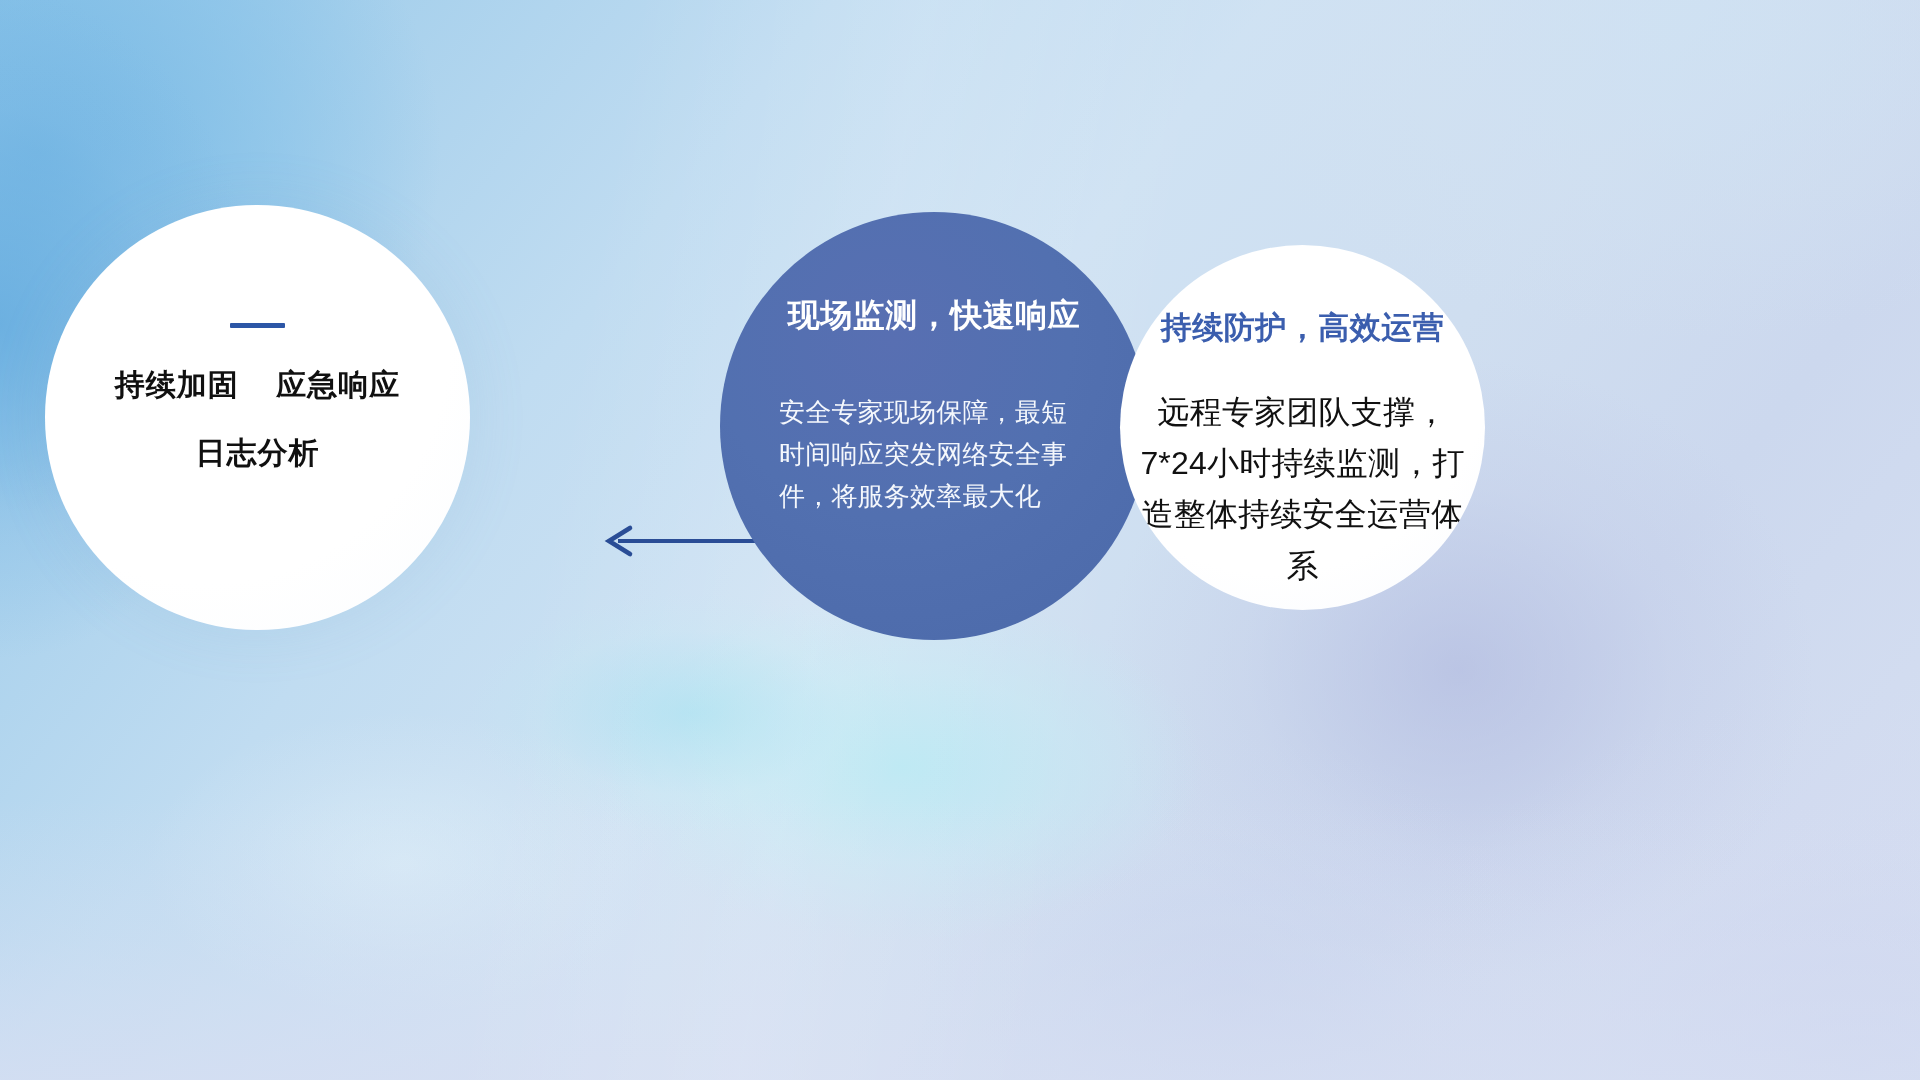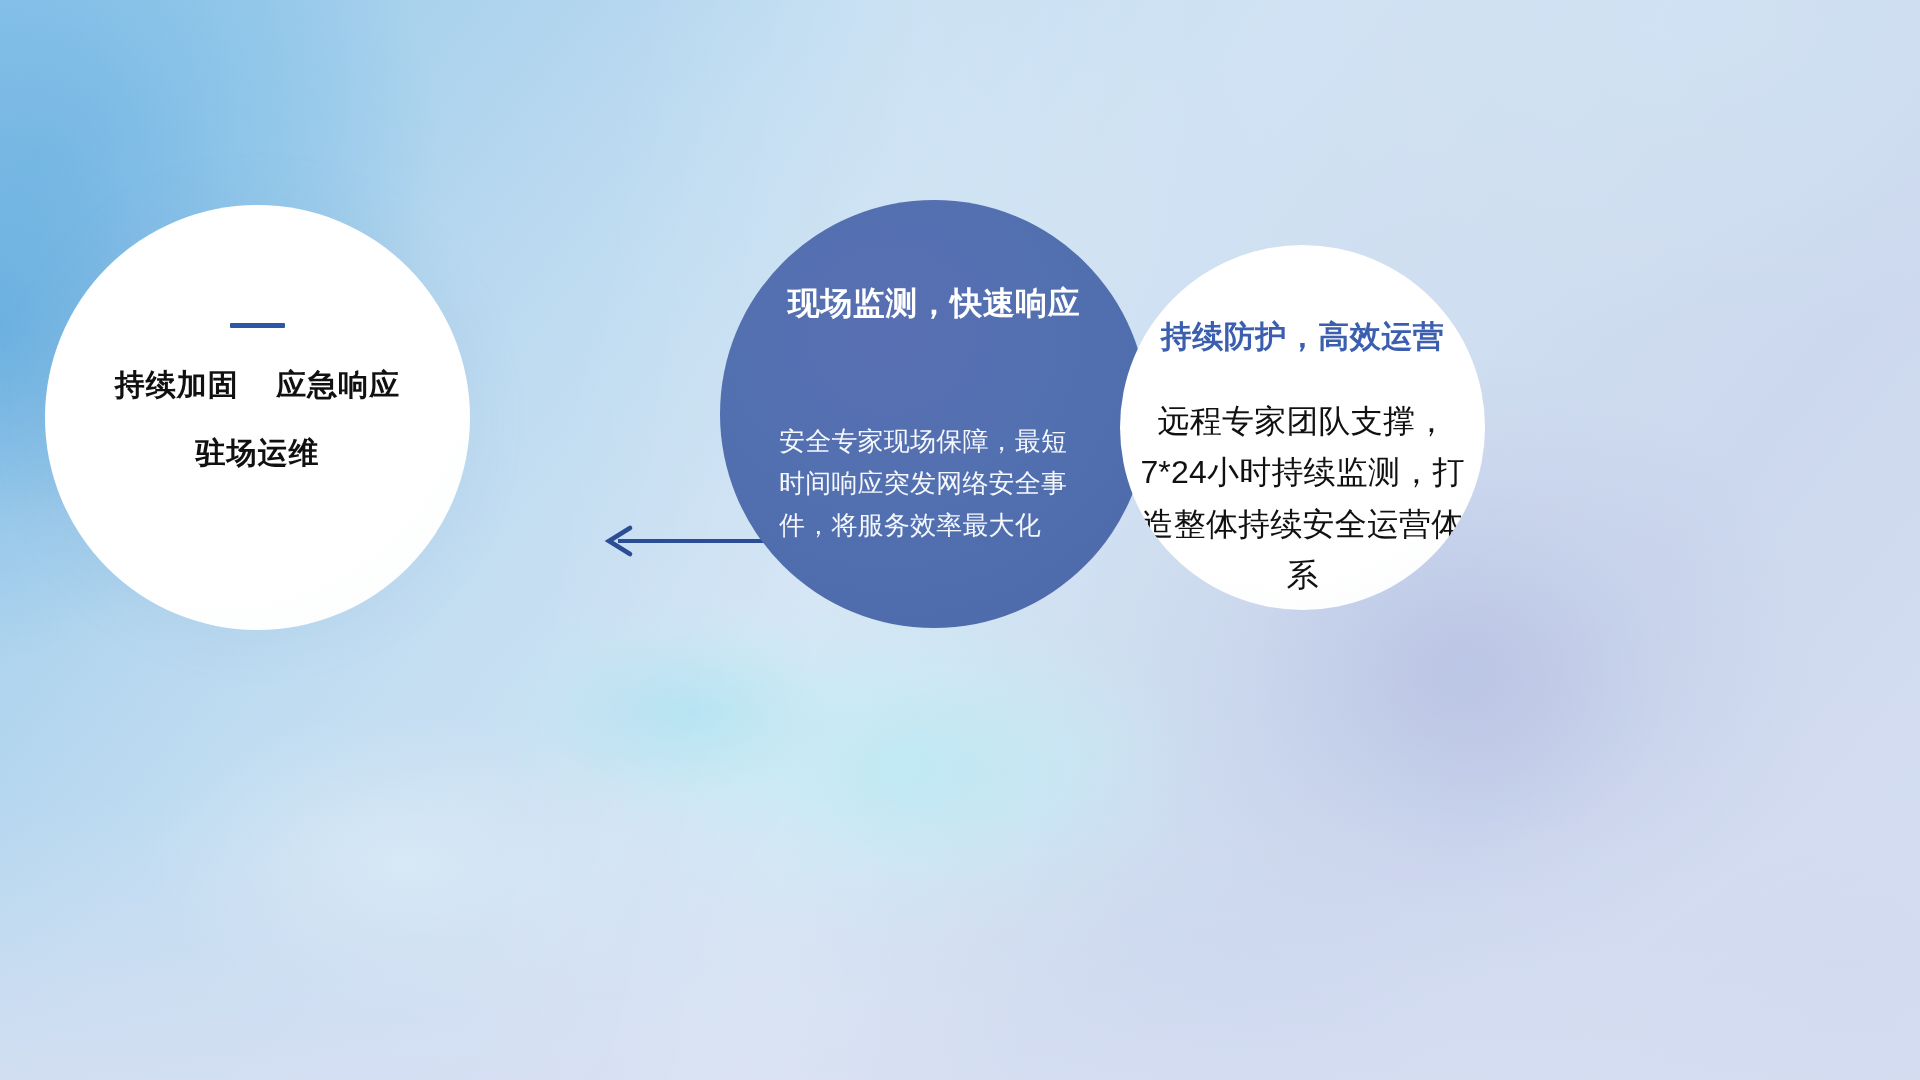--- a/index.html
+++ b/index.html
@@ -157,27 +157,26 @@
     color:#101010;
     letter-spacing:1px;
     line-height:1.0;
     white-space:pre;
   }
   .left-line + .left-line { margin-top:34px; }
   .left-line.l3 { margin-top:38px; }
 
   
   #circle-mid {
-    left:720px; top:200px;
+    left:720px; top:212px;
     width:428px; height:428px;
     background:
       radial-gradient(circle at 40% 30%, #586fb2 0%, #5270b0 45%, #4e6cac 78%, #4a68a8 100%);
     z-index:3;
     overflow:hidden;
-    gap:41px;
   }
 
   .mid-title {
     margin-top:82px;
     font-size:32px;
     font-weight:bold;
     color:#ffffff;
     letter-spacing:0.5px;
     white-space:nowrap;
   }
@@ -194,21 +193,20 @@
   }
 
   
   #circle-right {
     left:1120px; top:245px;
     width:365px; height:365px;
     background:
       radial-gradient(circle at 42% 30%, #ffffff 0%, #ffffff 66%, #fbfcfe 86%, #f4f8fc 100%);
     z-index:4;
     overflow:hidden;
-    justify-content:center;
   }
 
   .right-title {
     margin-top:62px;
     font-size:31px;
     font-weight:bold;
     color:#3b5eae;
     letter-spacing:0.5px;
     white-space:nowrap;
   }
@@ -246,21 +244,21 @@
   <div class="bg-layer bg-blob-cyan2"></div>
   <div class="bg-layer bg-blob-white-mid"></div>
   <div class="bg-layer bg-blob-lavender2"></div>
   <div class="bg-layer bg-blob-palebottom"></div>
   <div class="bg-layer bg-sheen"></div>
 
   <div class="circle" id="circle-left">
     <div class="left-dash"></div>
     <div class="left-lines">
       <div class="left-line l2">持续加固    应急响应</div>
-      <div class="left-line l3">驻场运维</div>
+      <div class="left-line l3">日志分析</div>
     </div>
   </div>
 
   <div id="arrow-connector">
     <svg width="290" height="34" viewBox="0 0 290 34" xmlns="http://www.w3.org/2000/svg">
       <line x1="288" y1="17" x2="22" y2="17" stroke="#2a4d96" stroke-width="4.2" stroke-linecap="butt"></line>
       <polyline points="34,4 13,17 34,30" fill="none" stroke="#2a4d96" stroke-width="4.6" stroke-linecap="round" stroke-linejoin="miter"></polyline>
     </svg>
   </div>
 

